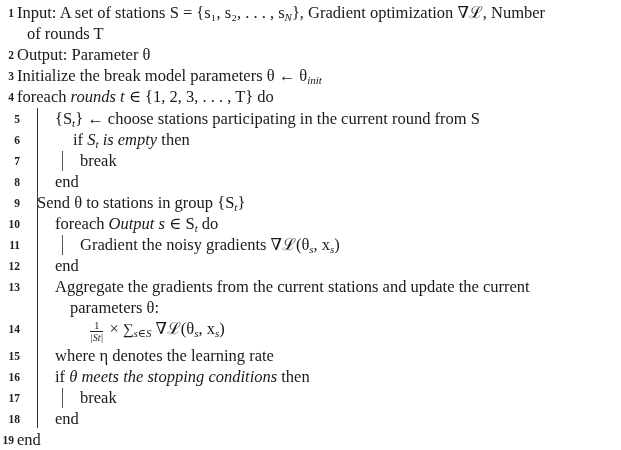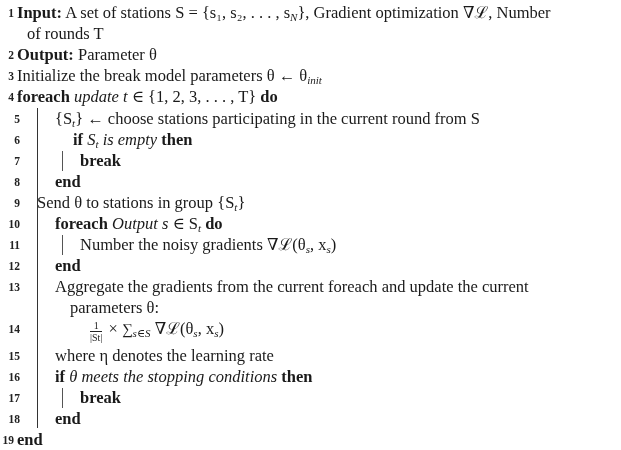--- a/index.html
+++ b/index.html
@@ -10,27 +10,27 @@
   }
   .line {
     position: absolute; left: 0; height: 21px; white-space: nowrap;
     font-size: 16.5px; line-height: 21px;
   }
   .num {
     position: absolute; width: 22px; text-align: right; font-size: 11.5px;
     font-weight: bold; color: #222; top: 1px;
   }
   .txt { position: absolute; }
-  .b { font-weight: bold; }
+  .b { font-weight: normal; }
   .i { font-style: italic; }
   sub { font-size: 11px; vertical-align: -3px; line-height: 0; }
   .rule { position: absolute; width: 1px; background: #333; }
   .frac { display: inline-block; vertical-align: -7px; text-align: center; font-size: 10px; line-height: 11px; margin: 0 2px; }
   .frac .n { display: block; border-bottom: 1px solid #222; padding: 0 1px; }
-  .frac .d { display: block; }
+  .frac .d { display: block; font-style: italic; }
   .sum { font-size: 15px; }
 </style>
 </head>
 <body>
 
 <div class="line" style="top:2px">
   <span class="num" style="left:-8px">1</span>
   <span class="txt" style="left:17px">
     <span class="b">Input:</span><span> A set of stations S = {s₁, s₂, . . . , s</span><sub class="i">N</sub><span>}, Gradient optimization ∇ℒ, Number</span>
   </span>
@@ -44,21 +44,21 @@
   <span class="txt" style="left:17px"><span class="b">Output:</span><span> Parameter θ</span></span>
 </div>
 
 <div class="line" style="top:65px">
   <span class="num" style="left:-8px">3</span>
   <span class="txt" style="left:17px"><span>Initialize the break model parameters θ ← θ</span><sub class="i">init</sub></span>
 </div>
 
 <div class="line" style="top:86px">
   <span class="num" style="left:-8px">4</span>
-  <span class="txt" style="left:17px"><span class="b">foreach</span><span class="i"> update t</span><span> ∈ {1, 2, 3, . . . , T} </span><span class="b">do</span></span>
+  <span class="txt" style="left:17px"><span class="b">foreach</span><span class="i"> rounds t</span><span> ∈ {1, 2, 3, . . . , T} </span><span class="b">do</span></span>
 </div>
 
 <div class="rule" style="left:37px; top:108px; height:320px"></div>
 
 <div class="line" style="top:108px">
   <span class="num" style="left:-2px">5</span>
   <span class="txt" style="left:55px"><span>{S</span><sub class="i">t</sub><span>} ← choose stations participating in the current round from S</span></span>
 </div>
 
 <div class="line" style="top:129px">
@@ -85,31 +85,31 @@
 
 <div class="line" style="top:213px">
   <span class="num" style="left:-2px">10</span>
   <span class="txt" style="left:55px"><span class="b">foreach</span><span class="i"> Output s</span><span> ∈ S</span><sub class="i">t</sub><span class="b"> do</span></span>
 </div>
 
 <div class="rule" style="left:62px; top:235px; height:20px; background:#555"></div>
 
 <div class="line" style="top:234px">
   <span class="num" style="left:-2px">11</span>
-  <span class="txt" style="left:80px"><span>Number the noisy gradients ∇ℒ(θ</span><sub class="i">s</sub><span>, x</span><sub class="i">s</sub><span>)</span></span>
+  <span class="txt" style="left:80px"><span>Gradient the noisy gradients ∇ℒ(θ</span><sub class="i">s</sub><span>, x</span><sub class="i">s</sub><span>)</span></span>
 </div>
 
 <div class="line" style="top:255px">
   <span class="num" style="left:-2px">12</span>
   <span class="txt b" style="left:55px">end</span>
 </div>
 
 <div class="line" style="top:276px">
   <span class="num" style="left:-2px">13</span>
-  <span class="txt" style="left:55px">Aggregate the gradients from the current foreach and update the current</span>
+  <span class="txt" style="left:55px">Aggregate the gradients from the current stations and update the current</span>
 </div>
 <div class="line" style="top:297px">
   <span class="txt" style="left:70px">parameters θ:</span>
 </div>
 
 <div class="line" style="top:318px">
   <span class="num" style="left:-2px">14</span>
   <span class="txt" style="left:88px">
     <span class="frac"><span class="n">1</span><span class="d">|St|</span></span>
     <span>× </span><span class="sum">∑</span><sub class="i">s∈S</sub><span> ∇ℒ(θ</span><sub class="i">s</sub><span>, x</span><sub class="i">s</sub><span>)</span>

